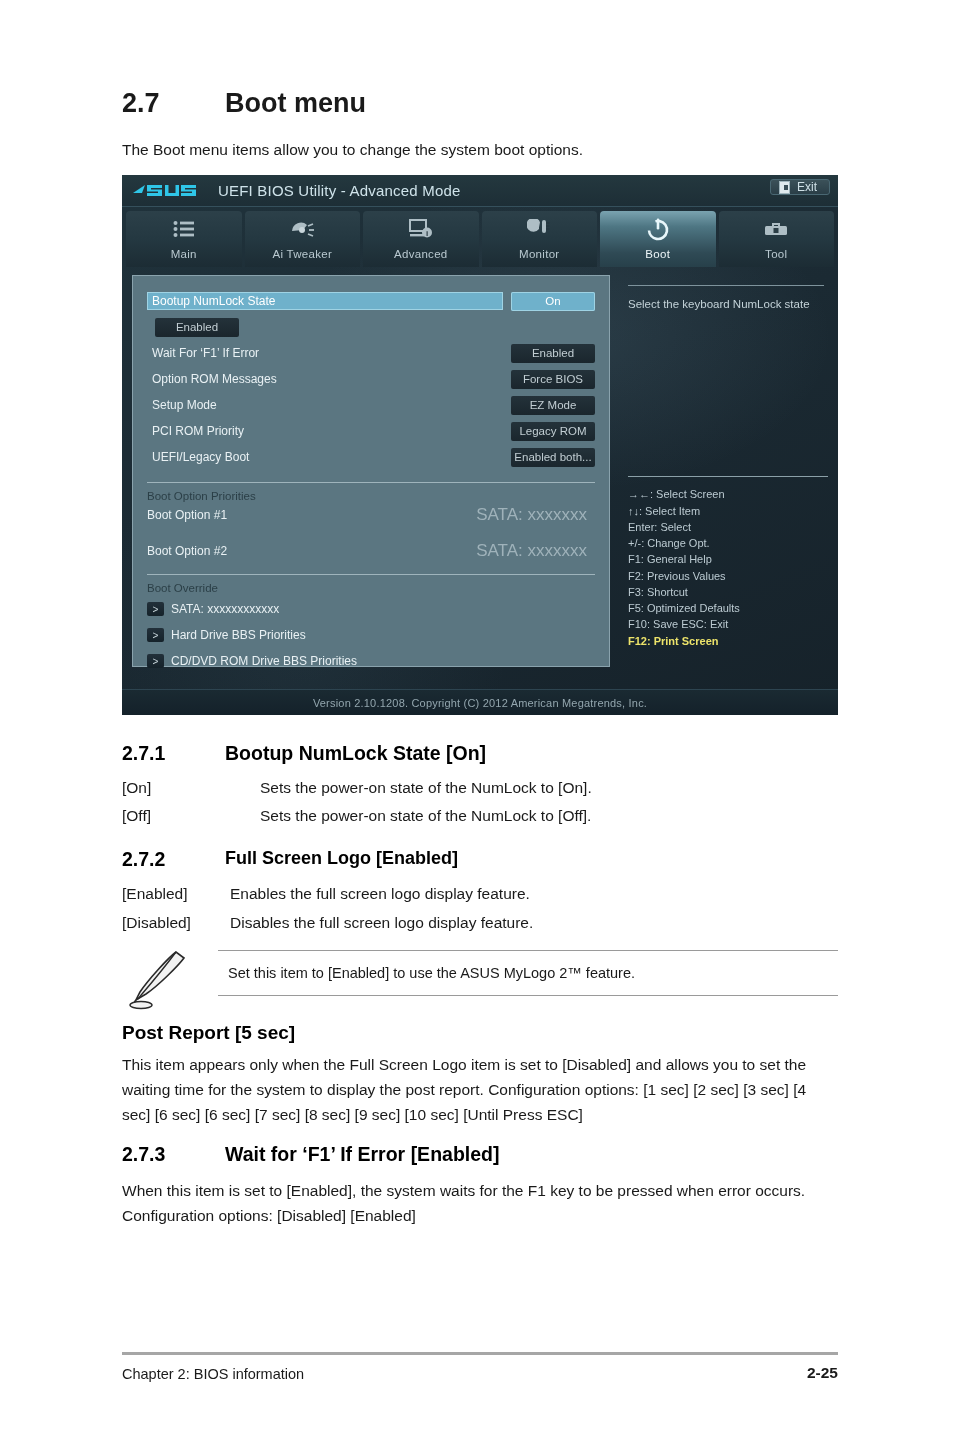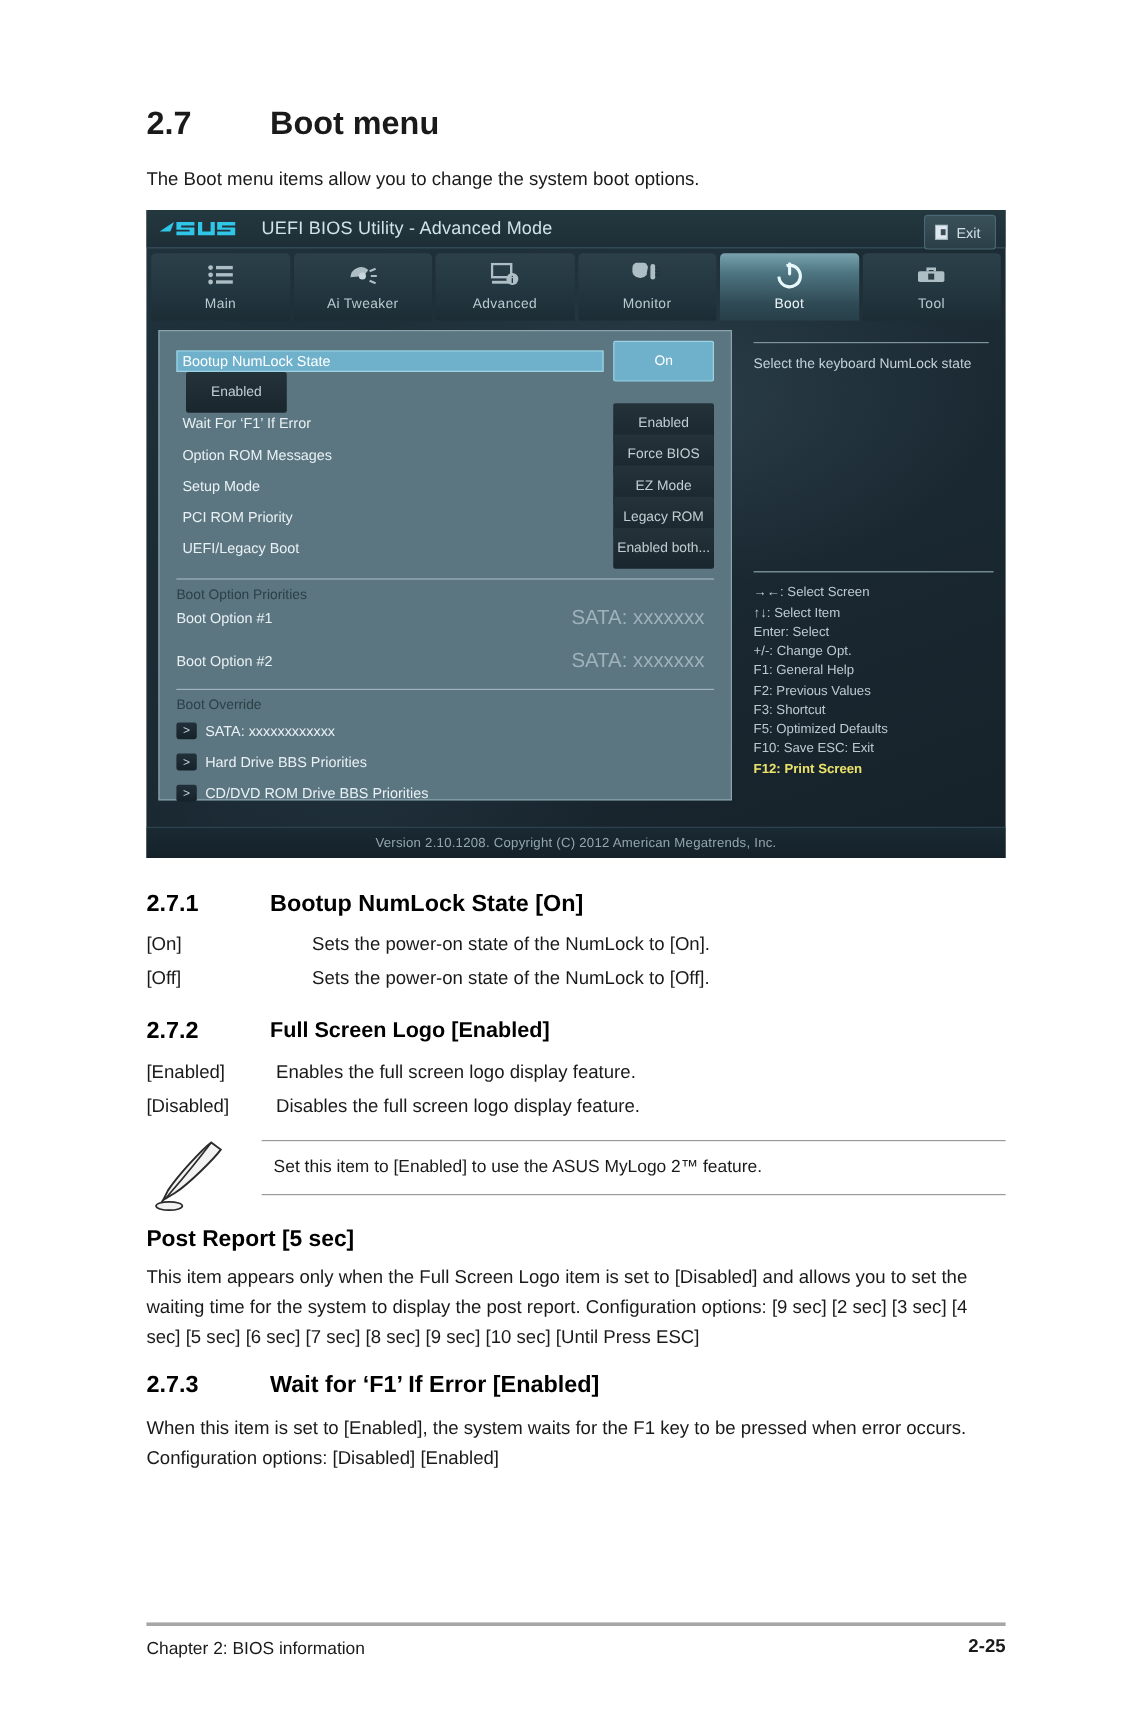--- a/index.html
+++ b/index.html
@@ -77,21 +77,21 @@
     background: linear-gradient(180deg,#24383f 0%,#1d2e36 100%);
     border-bottom: 1px solid #35505c;
   }
   .asus-logo{
     margin-left:10px; width:74px; height:17px; display:block;
   }
   .bios-title-text{
     margin-left:12px; font-size:15px; color:#cfe3ea; letter-spacing:.2px;
   }
   .exit-btn{
-    position:absolute; right:8px; top:4px; height:29px;
+    position:absolute; right:8px; top:4px; height:16px;
     display:flex; align-items:center; gap:7px;
     padding:0 12px 0 8px;
     background: linear-gradient(180deg,#3b5159 0%,#2a3e47 100%);
     border:1px solid #4a6873; border-radius:3px;
   }
   .exit-label{ font-size:12px; color:#cfe0e6; }
 
   
   .tabs{ position:relative; display:flex; height:60px; padding:4px 4px 0 4px; gap:3px;}
   .tab{
@@ -134,21 +134,21 @@
   
   .srow{ position:relative; display:flex; align-items:center; height:26px; margin-bottom:0px;}
   .slabel{
     flex:1; font-size:12px; color:#e9f1f4; padding-left:5px; line-height:18px;
   }
   .srow.sel .slabel{
     background:#6fb1cb; color:#ffffff; height:18px; display:flex; align-items:center;
     box-shadow: 0 0 0 1px #9fd3e4 inset;
   }
   .sval{
-    width:84px; height:34px; margin-left:8px; flex:none;
+    width:84px; height:19px; margin-left:8px; flex:none;
     display:flex; align-items:center; justify-content:center;
     font-size:11.5px; color:#c2ced3;
     background: linear-gradient(180deg,#24323a 0%,#1a262d 100%);
     border-radius:2px;
   }
   .srow.sel .sval{
     background:#6fb1cb; color:#ffffff;
     box-shadow: 0 0 0 1px #9fd3e4 inset;
   }
 
@@ -397,21 +397,21 @@
     <path d="M12 52 L8 58" stroke="#2a2a2a" stroke-width="1.6" fill="none"></path>
     <ellipse cx="17" cy="57" rx="11" ry="3.5" fill="#f2f2f2" stroke="#2a2a2a" stroke-width="1.4"></ellipse>
   </svg>
   <div class="note">
     <div class="note-rule"></div>
     <div class="note-text">Set this item to [Enabled] to use the ASUS MyLogo 2™ feature.</div>
     <div class="note-rule"></div>
   </div>
 
   <div class="post-head">Post Report [5 sec]</div>
-  <div class="para" style="left:122px; top:1052px;">This item appears only when the Full Screen Logo item is set to [Disabled] and allows you to set the waiting time for the system to display the post report. Configuration options: [9 sec] [2 sec] [3 sec] [4 sec] [5 sec] [6 sec] [7 sec] [8 sec] [9 sec] [10 sec] [Until Press ESC]</div>
+  <div class="para" style="left:122px; top:1052px;">This item appears only when the Full Screen Logo item is set to [Disabled] and allows you to set the waiting time for the system to display the post report. Configuration options: [1 sec] [2 sec] [3 sec] [4 sec] [6 sec] [6 sec] [7 sec] [8 sec] [9 sec] [10 sec] [Until Press ESC]</div>
 
   <div class="h273-num">2.7.3</div>
   <div class="h273-title">Wait for ‘F1’ If Error [Enabled]</div>
   <div class="para" style="left:122px; top:1178px; width:716px;">When this item is set to [Enabled], the system waits for the F1 key to be pressed when error occurs. Configuration options: [Disabled] [Enabled]</div>
 
   <div class="foot-rule"></div>
   <div class="foot-left">Chapter 2: BIOS information</div>
   <div class="foot-right">2-25</div>
 
 </div>

